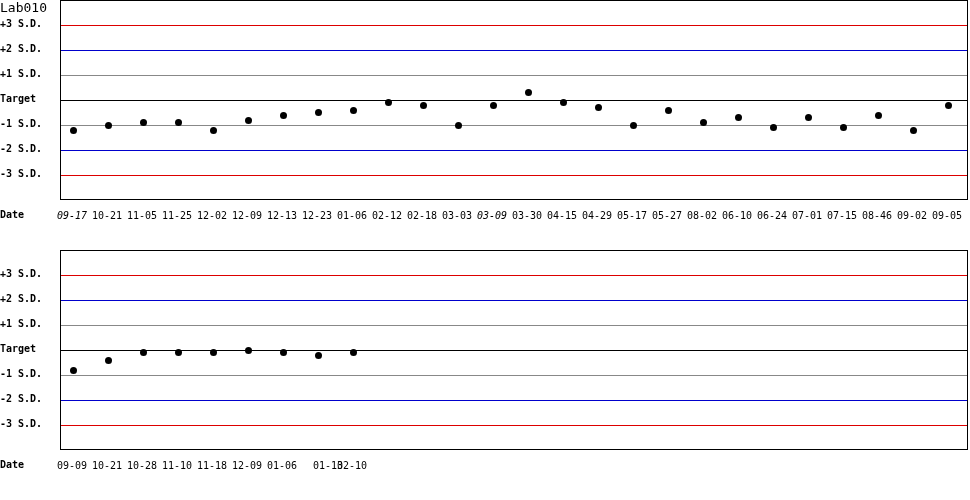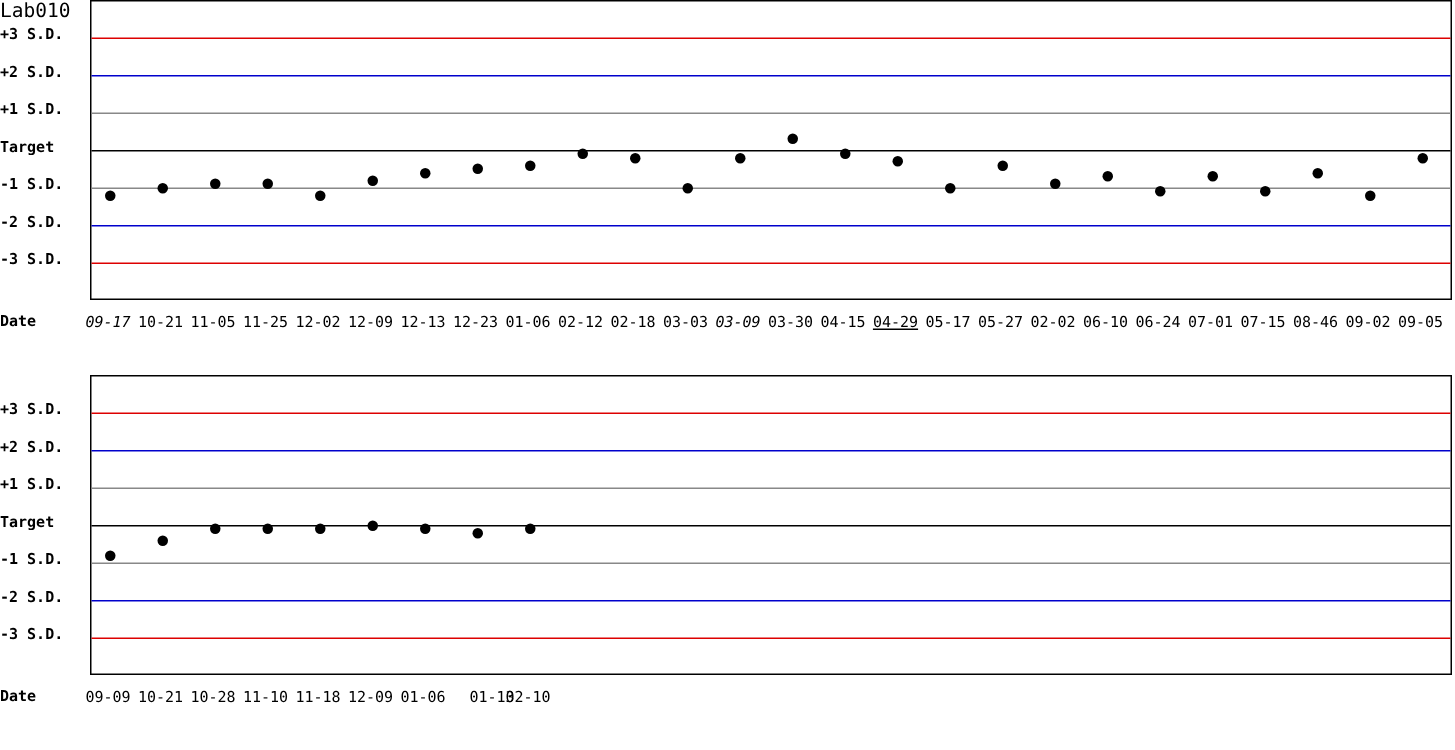--- a/index.html
+++ b/index.html
@@ -67,24 +67,24 @@
     <div class="xlab" style="left: 247px; top: 210px;">12-09</div>
     <div class="xlab" style="left: 282px; top: 210px;">12-13</div>
     <div class="xlab" style="left: 317px; top: 210px;">12-23</div>
     <div class="xlab" style="left: 352px; top: 210px;">01-06</div>
     <div class="xlab" style="left: 387px; top: 210px;">02-12</div>
     <div class="xlab" style="left: 422px; top: 210px;">02-18</div>
     <div class="xlab" style="left: 457px; top: 210px;">03-03</div>
     <div class="xlab" style="left: 492px; top: 210px; font-style: italic;">03-09</div>
     <div class="xlab" style="left: 527px; top: 210px;">03-30</div>
     <div class="xlab" style="left: 562px; top: 210px;">04-15</div>
-    <div class="xlab" style="left: 597px; top: 210px; text-decoration: underline;">04-29</div>
+    <div class="xlab" style="left: 597px; top: 210px;">04-29</div>
     <div class="xlab" style="left: 632px; top: 210px;">05-17</div>
     <div class="xlab" style="left: 667px; top: 210px;">05-27</div>
-    <div class="xlab" style="left: 702px; top: 210px;">02-02</div>
+    <div class="xlab" style="left: 702px; top: 210px;">08-02</div>
     <div class="xlab" style="left: 737px; top: 210px;">06-10</div>
     <div class="xlab" style="left: 772px; top: 210px;">06-24</div>
     <div class="xlab" style="left: 807px; top: 210px;">07-01</div>
     <div class="xlab" style="left: 842px; top: 210px;">07-15</div>
     <div class="xlab" style="left: 877px; top: 210px;">08-46</div>
     <div class="xlab" style="left: 912px; top: 210px;">09-02</div>
     <div class="xlab" style="left: 947px; top: 210px; text-align: center;">09-05</div>
     <div class="ylab" style="top: 268px;">+3 S.D.</div>
     <div class="ylab" style="top: 293px;">+2 S.D.</div>
     <div class="ylab" style="top: 318px;">+1 S.D.</div>

